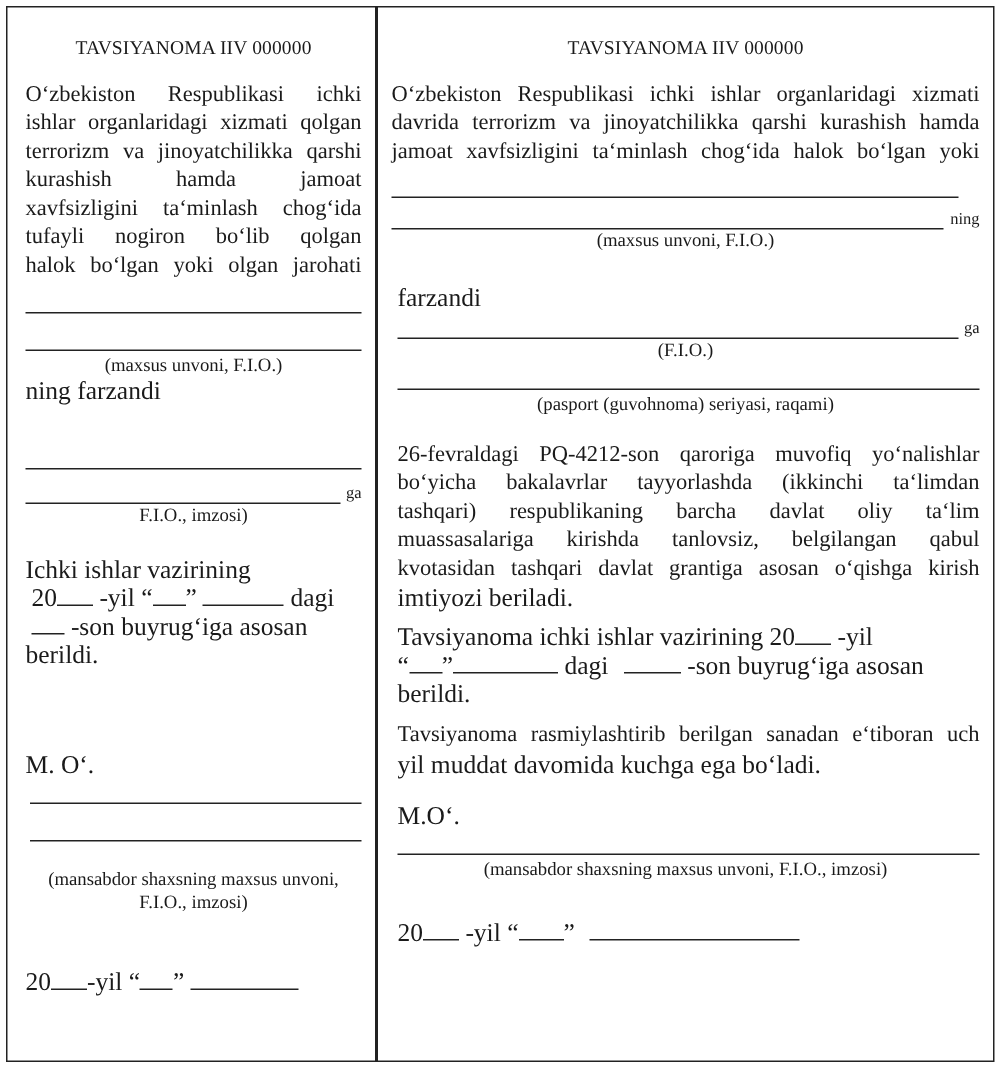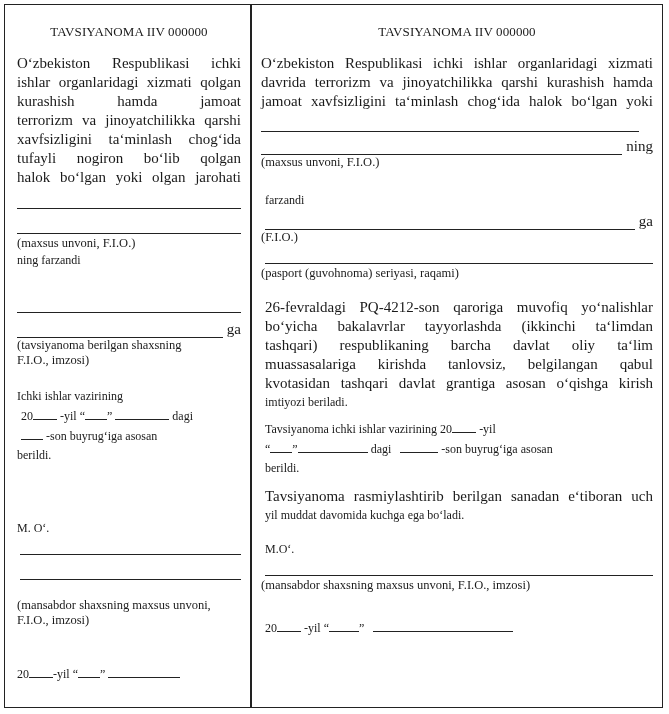--- a/index.html
+++ b/index.html
@@ -7,53 +7,52 @@
       font-family: "Liberation Serif", "DejaVu Serif", serif; color: #1a1a1a; }
     .frame { position: absolute; left: 4px; top: 4px; width: 659px; height: 704px;
       border: 1.5px solid #222; box-sizing: border-box; }
     .divider { position: absolute; left: 250px; top: 4px; width: 2px; height: 704px; background: #222; }
     .col { position: absolute; top: 4px; box-sizing: border-box; }
     .left { left: 6px; width: 244px; padding: 0 9px 0 11px; }
     .right { left: 252px; width: 410px; padding: 0 9px 0 9px; }
     .title { text-align: center; font-size: 13px; margin-top: 20px; letter-spacing: 0.1px; }
     .para { font-size: 15px; line-height: 19px; text-align: justify; text-align-last: justify; }
     .line { border-bottom: 1.3px solid #222; }
-    .cap { font-size: 12.5px; line-height: 15px; }
-    .row { display: flex; align-items: flex-end; font-size: 15px; }
+    .cap { font-size: 12.5px; text-align: center; line-height: 15px; }
+    .row { display: flex; align-items: center; font-size: 11px; }
     .row .fill { flex: 1; border-bottom: 1.3px solid #222; margin-right: 4px; height: 14px; }
-    .txt { font-size: 12px; line-height: 19px; }
+    .txt { font-size: 17px; line-height: 19px; }
     .blank { display: inline-block; border-bottom: 1.2px solid #222; height: 13px; vertical-align: baseline; }
   </style>
 </head>
 <body>
 
 <div class="frame"></div>
 <div class="divider"></div>
 
 <div class="col left">
   <div class="title">TAVSIYANOMA IIV 000000</div>
   <div style="margin-top:14px">
     <div class="para">O‘zbekiston Respublikasi ichki</div>
     <div class="para">ishlar organlaridagi xizmati qolgan</div>
+    <div class="para">terrorizm va jinoyatchilikka qarshi</div>
     <div class="para">kurashish hamda jamoat</div>
-    <div class="para">terrorizm va jinoyatchilikka qarshi</div>
     <div class="para">xavfsizligini ta‘minlash chog‘ida</div>
     <div class="para">tufayli nogiron bo‘lib qolgan</div>
     <div class="para">halok bo‘lgan yoki olgan jarohati</div>
   </div>
   <div class="line" style="margin-top:21px"></div>
   <div class="line" style="margin-top:24px"></div>
   <div class="cap" style="margin-top:2px">(maxsus unvoni, F.I.O.)</div>
   <div class="txt">ning farzandi</div>
   <div class="line" style="margin-top:42px"></div>
   <div class="row" style="margin-top:8px">
     <span class="fill"></span>
     <span>ga</span>
   </div>
-  <div class="cap">(tavsiyanoma berilgan shaxsning</div>
   <div class="cap">F.I.O., imzosi)</div>
 
   <div style="margin-top:19px">
     <div class="txt">Ichki ishlar vazirining</div>
     <div class="txt" style="padding-left:4px">
       <span>20</span><span class="blank" style="width:24px"></span>
       <span>-yil “</span><span class="blank" style="width:22px"></span><span>”</span>
       <span class="blank" style="width:54px"></span>
       <span>dagi</span>
     </div>

